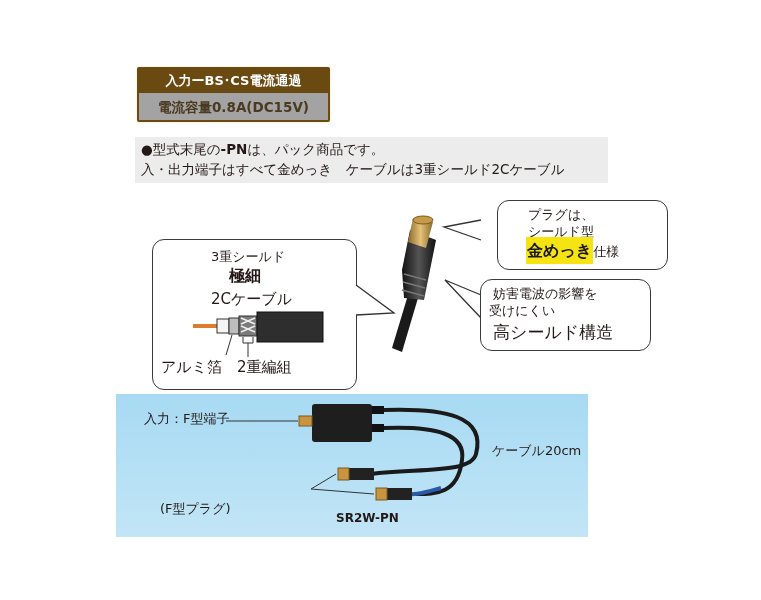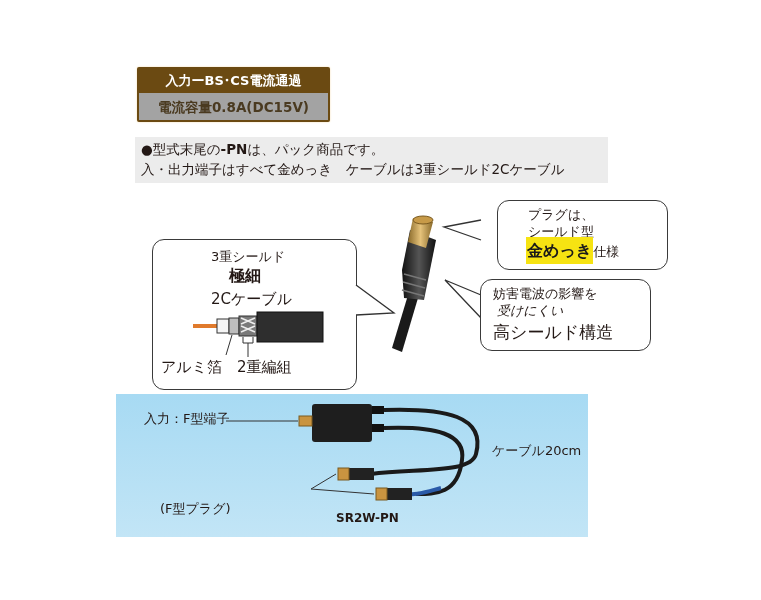--- a/index.html
+++ b/index.html
@@ -93,21 +93,21 @@
 <div class="abs bubble b-rt">
   <div class="txt" style="left:30px; top:5px; font-size:13px;">プラグは、</div>
   <div class="txt" style="left:30px; top:22px; font-size:13px;">シールド型</div>
   <div class="txt" style="left:28px; top:40px; font-size:13px;">
     <span style="font-size:16px; font-weight:bold; color:#1a1a1a; background:#f6e312; padding:4px 1px;">金めっき</span><span>仕様</span>
   </div>
 </div>
 
 <div class="abs bubble b-rb">
   <div class="txt" style="left:12px; top:5px; font-size:13px;">妨害電波の影響を</div>
-  <div class="txt" style="left:16px; top:22px; font-size:13px;font-style:italic;">受けにくい</div>
+  <div class="txt" style="left:8px; top:22px; font-size:13px;">受けにくい</div>
   <div class="txt" style="left:12px; top:41px; font-size:17px;">高シールド構造</div>
 </div>
 
 <div class="abs panel">
   <div class="txt" style="left:28px; top:16px; font-size:13px;">入力：F型端子</div>
   <div class="txt" style="left:376px; top:48px; font-size:13px;">ケーブル20cm</div>
   <div class="txt" style="left:44px; top:106px; font-size:13px;">(F型プラグ)</div>
   <div class="txt" style="left:220px; top:117px; font-size:12px; font-weight:bold;">SR2W-PN</div>
 
   <svg class="abs" style="left:0; top:0;" width="520" height="143" viewBox="0 0 520 143">

